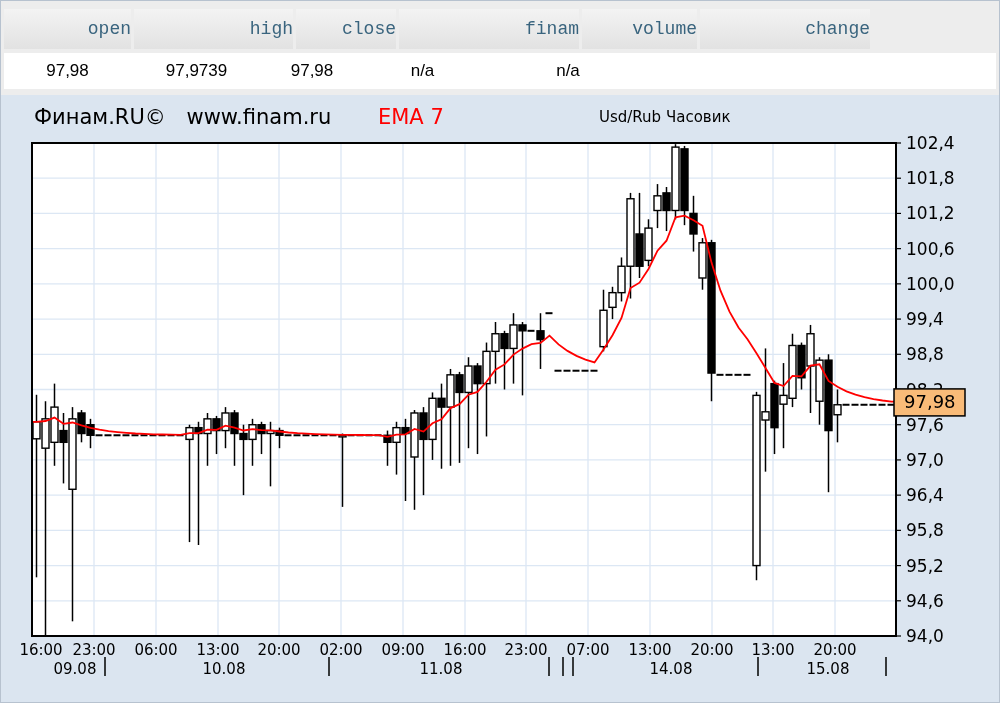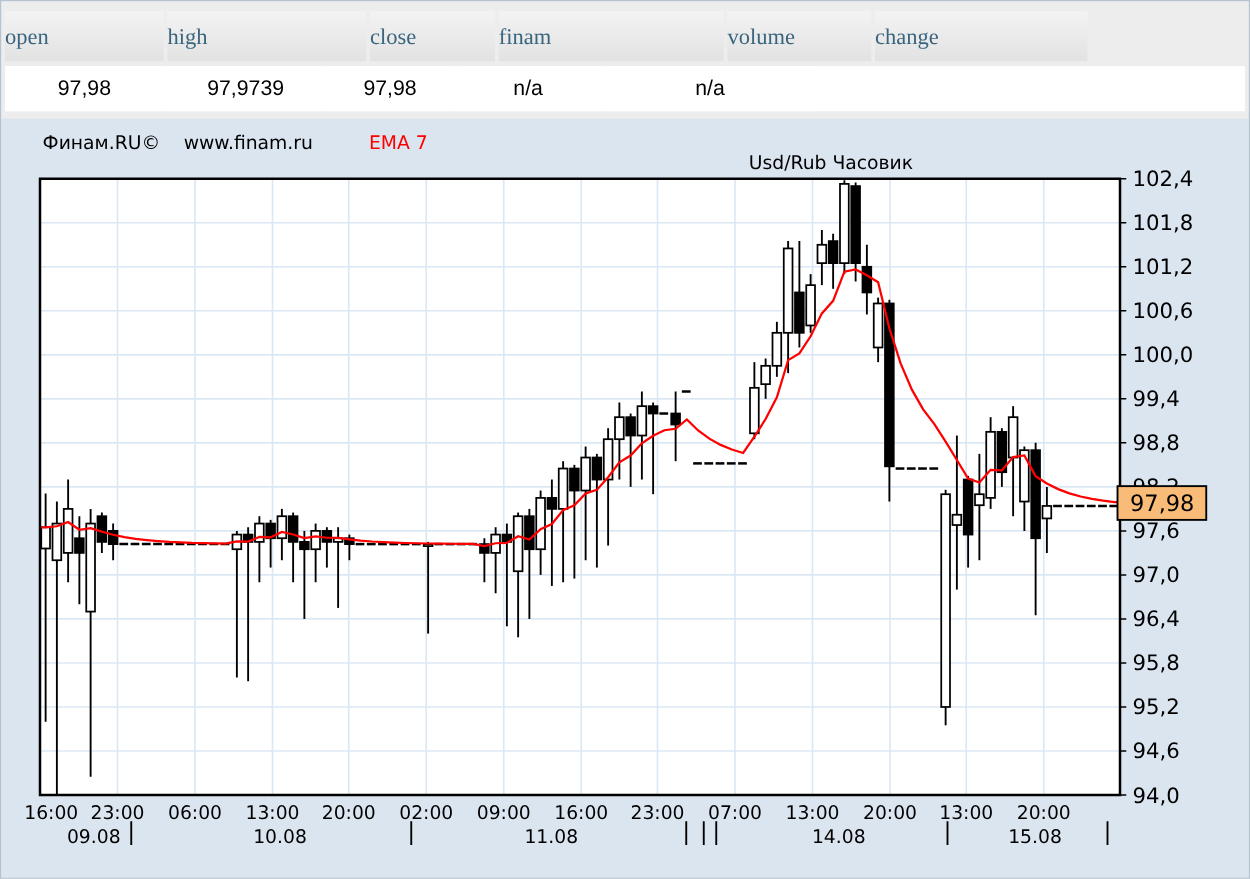--- a/index.html
+++ b/index.html
@@ -5,39 +5,39 @@
   html,body{margin:0;padding:0;background:#c9d3de;}
   .screenshot{
     position:relative;width:1000px;height:703px;overflow:hidden;
     background:#dbe5f0;font-family:"DejaVu Sans",sans-serif;
     border:1px solid #b7c2cf;box-sizing:border-box;
   }
   
   .quote-table{background:#ededed;padding:8px 3px 6px;}
   .q-row{display:flex;gap:3px;}
   .q-head .q-cell{
-    height:40px;line-height:40px;text-align:left;
+    height:40px;line-height:40px;text-align:right;
     background:linear-gradient(#f3f3f3,#e2e2e2);
-    color:#39647e;font-size:18px;font-family:Liberation Serif, serif;
+    color:#39647e;font-size:18px;font-family:Liberation Mono, monospace;
   }
   .q-vals{background:#ffffff;margin-top:4px;}
   .q-vals .q-cell{
     height:36px;line-height:36px;text-align:center;background:#ffffff;
     color:#000;font-size:17px;font-family:"Liberation Sans",sans-serif;
   }
   
   .chart-section{position:relative;height:609px;background:#dbe5f0;}
   .chart-title{
-    position:absolute;top:10px;left:33px;font-size:15px;color:#000;
+    position:absolute;top:10px;left:33px;font-size:21px;color:#000;
     white-space:nowrap;z-index:2;
   }
   .chart-title .site{margin-left:14px;}
   .chart-title .ema{margin-left:40px;color:#f00;}
   .instrument{
-    position:absolute;top:26px;left:598px;font-size:15px;color:#000;z-index:2;
+    position:absolute;top:13px;left:598px;font-size:15px;color:#000;z-index:2;
   }
   svg{position:absolute;left:0;top:0;}
   text{font-family:"DejaVu Sans",sans-serif;}
 </style>
 </head>
 <body>
 
 <div class="screenshot">
 
   <div class="quote-table">

